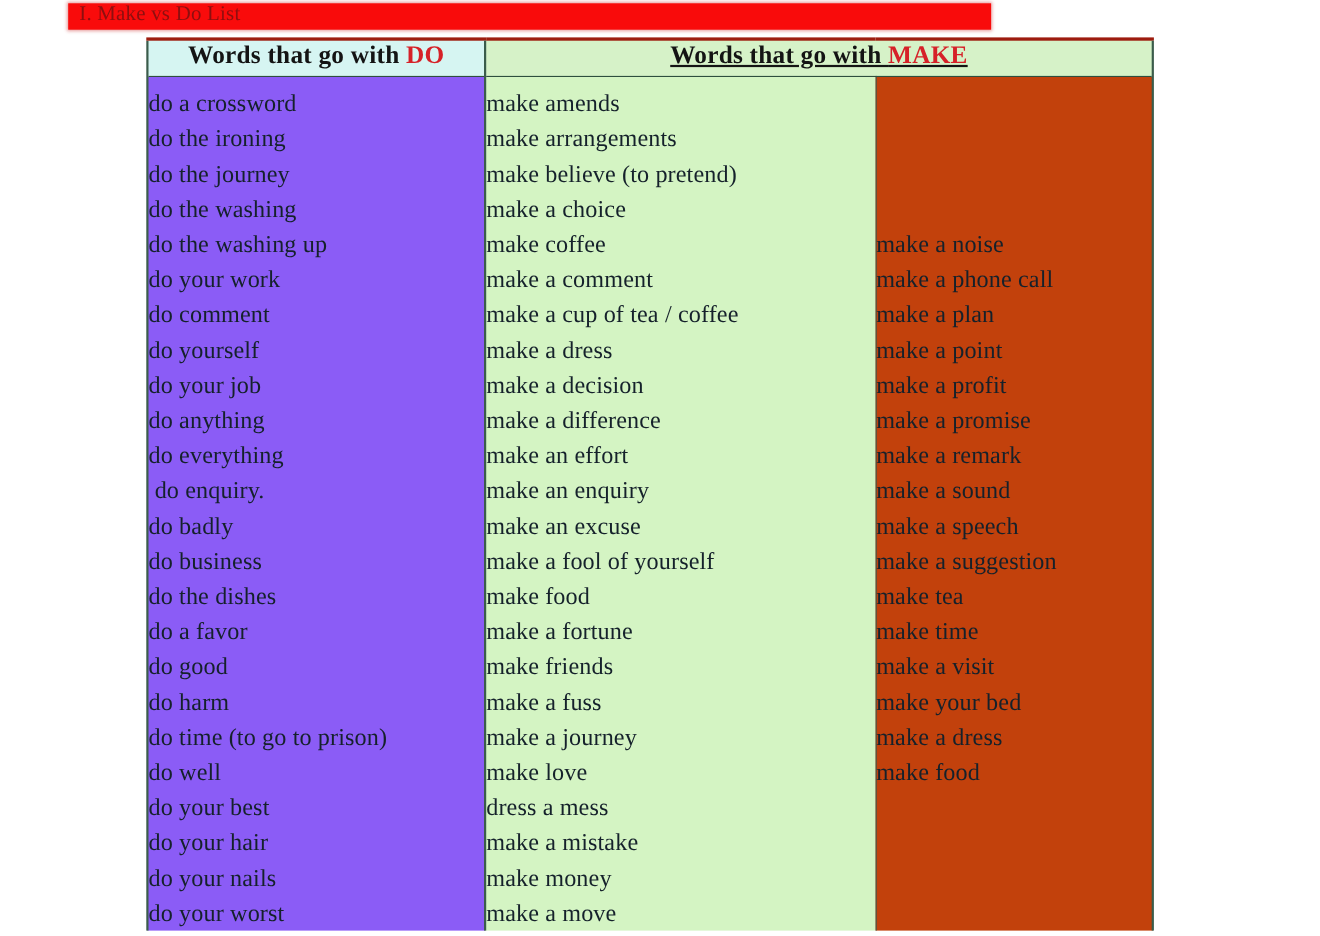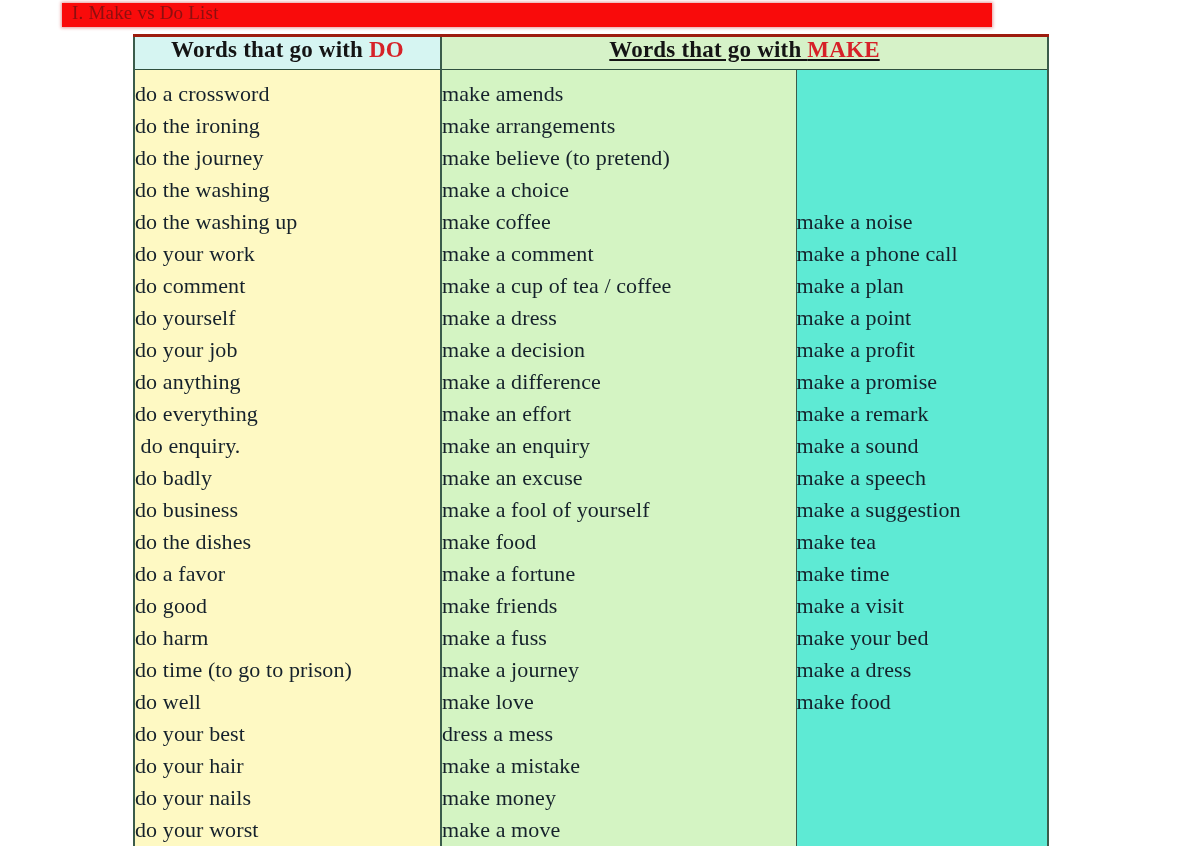--- a/index.html
+++ b/index.html
@@ -14,21 +14,21 @@
     overflow: hidden;
     font-family: "Liberation Serif", "DejaVu Serif", serif;
     -webkit-font-smoothing: antialiased;
   }
 
   
   #title-banner {
     position: absolute;
     left: 62px;
     top: 3px;
-    width: 930px;
+    width: 839px;
     height: 24px;
     background: #f90b0b;
     box-shadow: 0 0 3px 1px rgba(200,30,30,0.45);
     overflow: hidden;
   }
   #title-banner .title-text {
     position: absolute;
     left: 10px;
     top: -2px;
     font-family: "Liberation Serif", "DejaVu Serif", serif;
@@ -76,33 +76,33 @@
   }
   th#hdr-make {
     background: #d6f2c8;
     border-right: 2px solid #3b5c4b;
     text-decoration: underline;
   }
   .kw-red { color: #d62128; }
 
   
   td.col-do {
-    background: #fef9c3;
+    background: #8b5cf6;
     border-left: 2px solid #3b5c4b;
     border-right: 2px solid #3b5c4b;
     padding-left: 12px;
   }
   td.col-make1 {
     background: #d4f4c3;
     border-right: 1px solid #3b5c4b;
     padding-left: 14px;
     font-family: Liberation Serif, serif;
   }
   td.col-make2 {
-    background: #5eead4;
+    background: #c2410c;
     border-right: 2px solid #3b5c4b;
     padding-left: 12px;
   }
 
   ul.word-list {
     list-style: none;
     margin: 0;
     padding: 0;
   }
   ul.word-list li {

